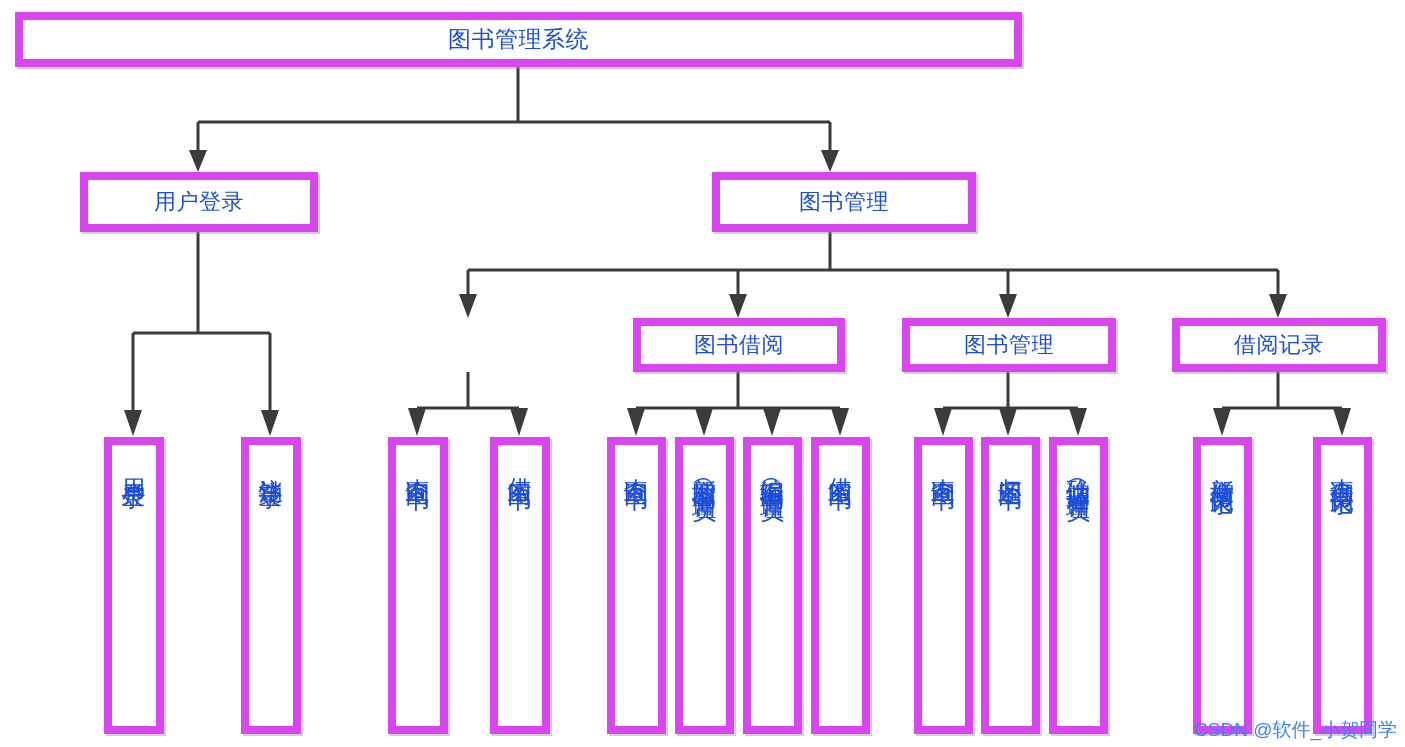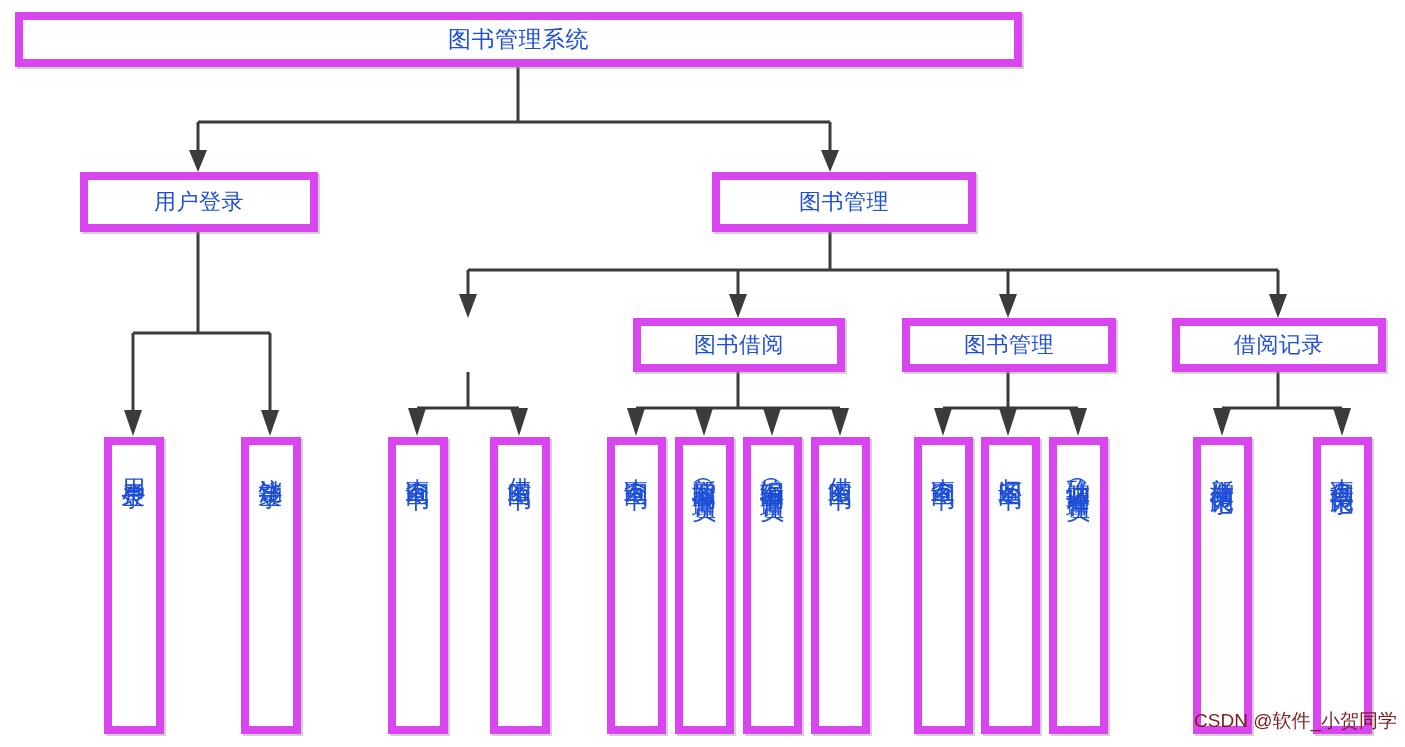--- a/index.html
+++ b/index.html
@@ -70,23 +70,23 @@
     text-orientation: upright;
     font-size: 24px;
     line-height: 1.05;
     letter-spacing: 3px;
     white-space: nowrap;
   }
   
   #watermark {
     position: absolute;
     right: 8px;
-    bottom: 13px;
+    bottom: 4px;
     font-size: 19px;
-    color: #7f1d1d;
+    color: #3b82f6;
     z-index: 5;
     white-space: nowrap;
     user-select: none;
   }
 </style>
 </head>
 <body>
 
 <div id="canvas">
 

